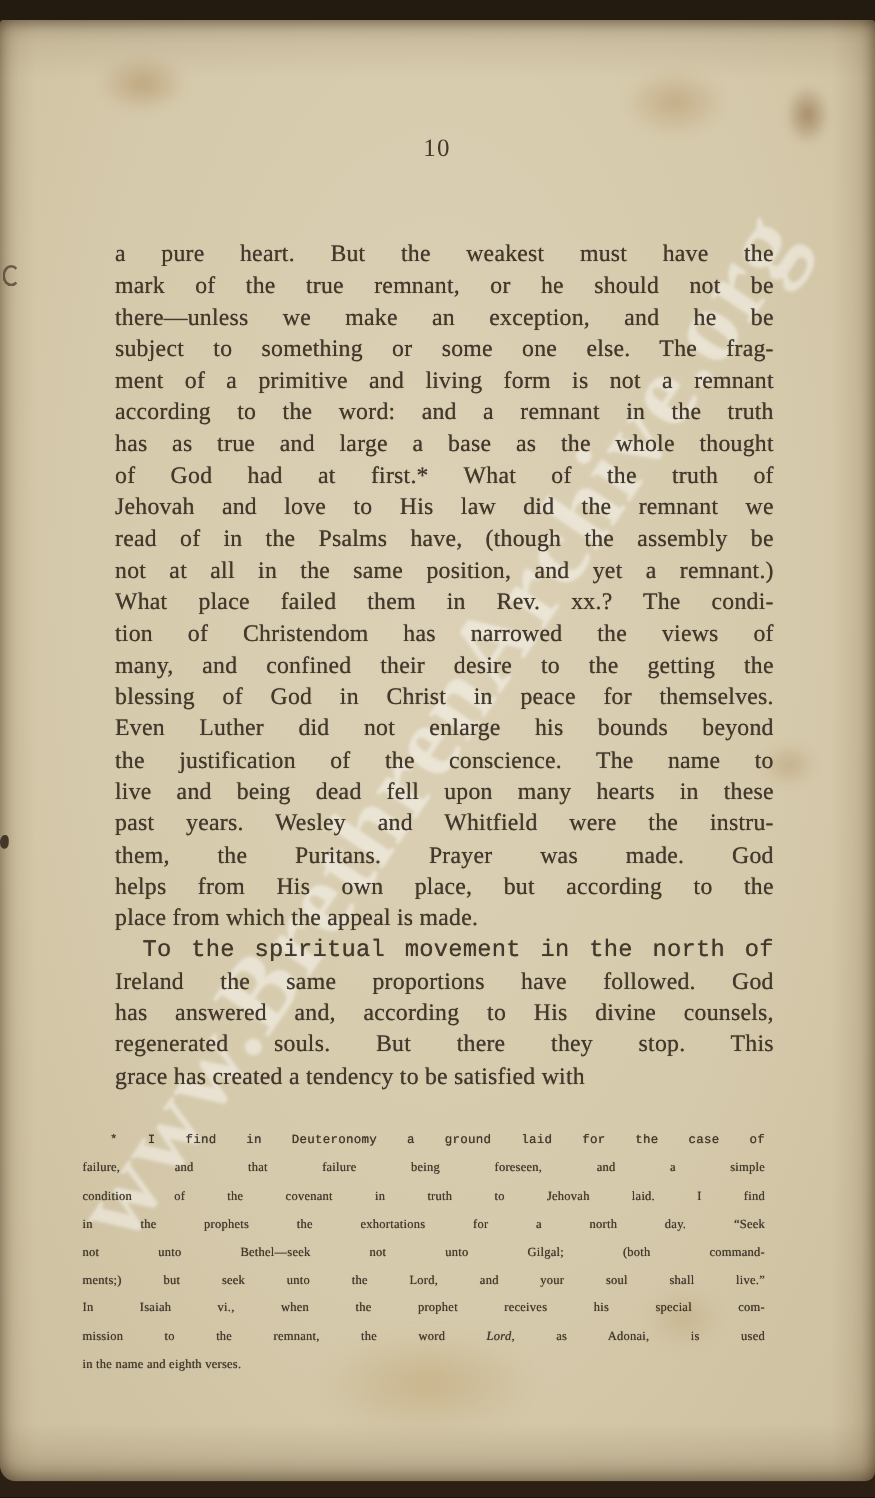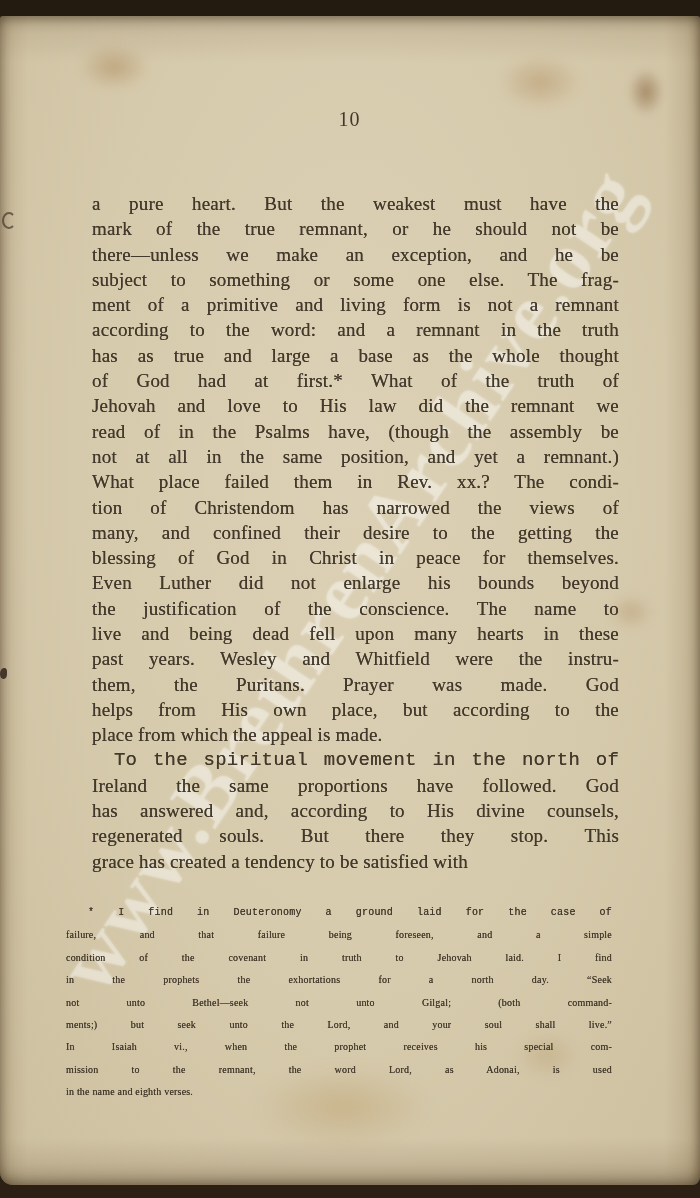--- a/index.html
+++ b/index.html
@@ -48,21 +48,21 @@
   .footnote{position:absolute;top:886px;left:66px;width:546px;}
   .line{
     text-align:justify;text-align-last:justify;
     letter-spacing:.2px;
     text-shadow:0 0 .6px rgba(62,52,36,.85);
   }
   .body-text .line{font-size:19px;line-height:25.3px;}
   .footnote .line{font-size:10px;line-height:22.4px;}
   .p1 .line:last-child,.p2 .line:last-child,.footnote .line-last{text-align-last:left;}
   .indent-first .line:first-child{text-indent:22px;font-family:Liberation Mono, monospace;}
-  .it{}
+  .it{font-style:italic;}
 </style>
 </head>
 <body>
 
 <div class="scan">
   <div class="paper">
 
     <div class="stain s1"></div>
     <div class="stain s2"></div>
     <div class="stain s3"></div>

